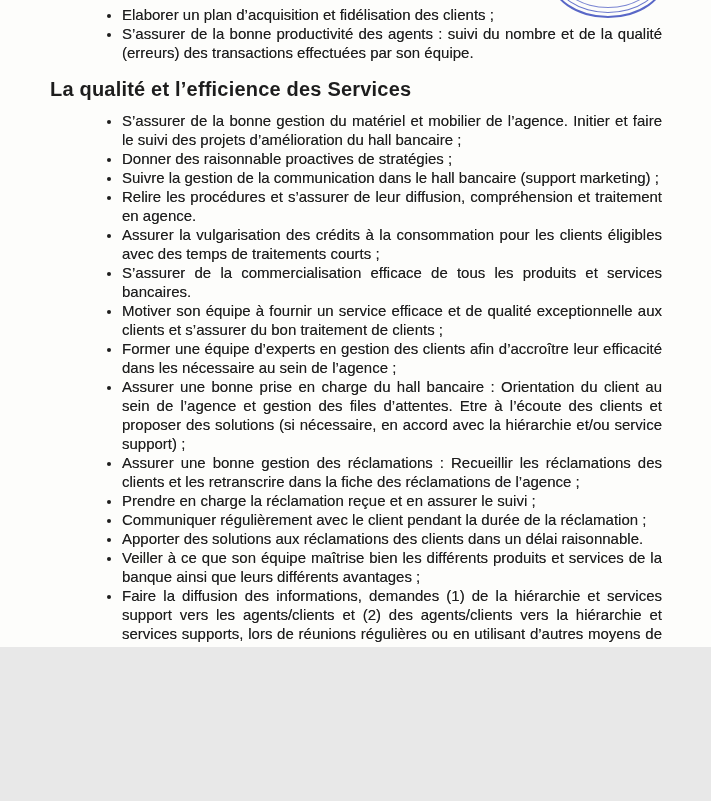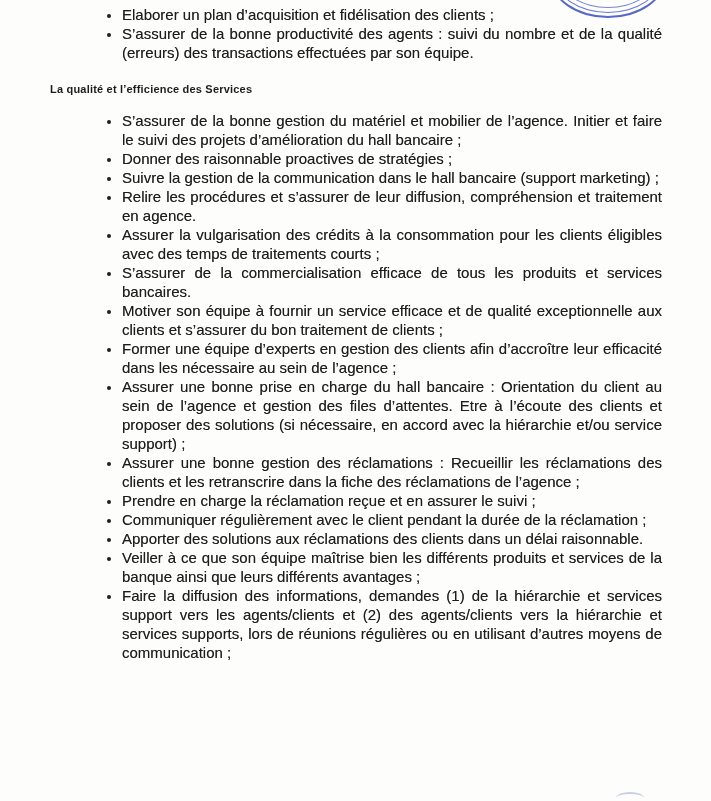--- a/index.html
+++ b/index.html
@@ -3,33 +3,33 @@
 <meta charset="utf-8">
 <style>
   html, body {
     margin: 0;
     padding: 0;
     background: #e8e8e8;
   }
   .page {
     position: relative;
     width: 711px;
-    height: 801px;
+    height: 647px;
     background: var(--page-bg, #fdfdfb);
     overflow: hidden;
     box-sizing: border-box;
     padding: 5px 49px 0 50px;
     font-family: "Liberation Sans", "DejaVu Sans", sans-serif;
     color: var(--ink, #1d1d1d);
   }
   .doc-section {
     margin: 0;
   }
   .section-heading {
-    font-size: 11px;
+    font-size: 20px;
     font-weight: bold;
     line-height: 20px;
     margin: 17px 0 12px 0;
     letter-spacing: 0.2px;
   }
   .bullet-list {
     margin: 0;
     padding: 0 0 0 72px;
     list-style: disc outside;
   }

